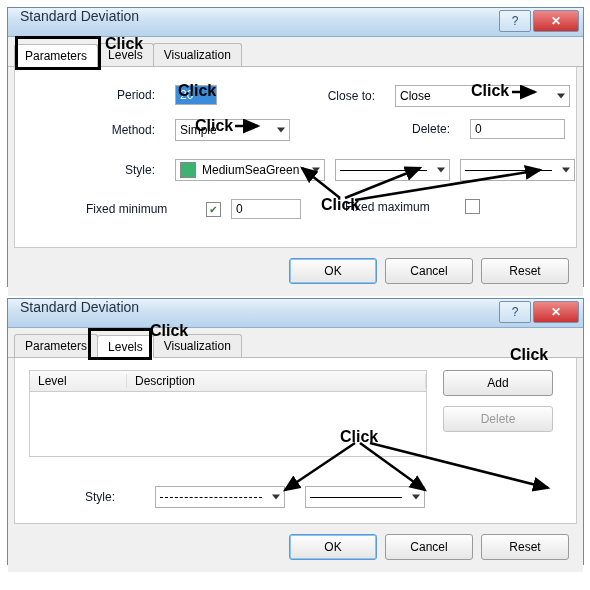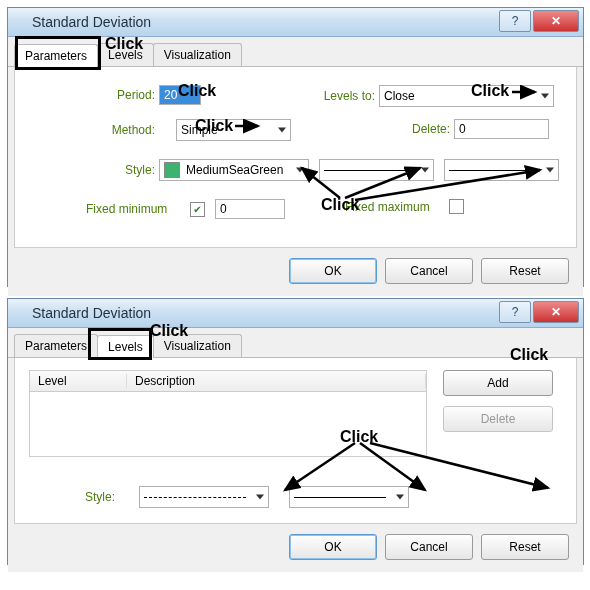--- a/index.html
+++ b/index.html
@@ -16,22 +16,21 @@
     position: absolute;
     border: 1px solid #6b8aa8;
     background: #f0f0f0;
     box-shadow: 0 0 0 1px #a4b7ce inset;
   }
   .titlebar {
     height: 28px;
     background: linear-gradient(#eaf3fb, #cfe2f3 40%, #b7d3ec);
     border-bottom: 1px solid #8faecc;
     display: flex;
-    align-items: center;
-    padding-left: 24px;
+    padding-left: 12px;
     position: relative;
   }
   .title-text {
     color: #234;
     font-size: 14px;
   }
   .title-btns {
     position: absolute;
     right: 4px;
     top: 2px;
@@ -76,21 +75,21 @@
     border:1px solid #ccc;
     border-top:none;
   }
   .panel.p1 { height: 180px; position:relative;}
   .panel.p2 { height: 165px; position:relative;}
   .row {
     position:absolute;
     display:flex;
     align-items:center;
   }
-  .lbl { text-align:right; padding-right:4px; color:#4d7c0f;}
+  .lbl { text-align:right; padding-right:20px; color:#0f172a;}
   .inp {
     border:1px solid #b0b0b0;
     height:20px;
     padding:0 4px;
     background:#fff;
     font-size:12px;
     box-sizing:border-box;
   }
   .sel {
     border:1px solid #b0b0b0;
@@ -180,28 +179,28 @@
       <div class="tab">Visualization</div>
     </div>
     <div class="panel p1">
 
       <div class="row" style="left:30px; top:18px;">
         <div class="lbl" style="width:110px;">Period:</div>
         <input class="inp" style="width: 42px; color: rgb(255, 255, 255); background: rgb(58, 141, 219);" value="20">
       </div>
 
       <div class="row" style="left:300px; top:18px;">
-        <div class="lbl" style="width:60px;">Levels to:</div>
+        <div class="lbl" style="width:60px;">Close to:</div>
         <div class="sel" style="width:175px;">
           <span>Close</span>
           <span class="tri"></span>
         </div>
       </div>
 
-      <div class="row" style="left:30px; top:52px;gap:17px;">
+      <div class="row" style="left:30px; top:52px;">
         <div class="lbl" style="width:110px;">Method:</div>
         <div class="sel" style="width:115px;">
           <span>Simple</span>
           <span class="tri"></span>
         </div>
       </div>
 
       <div class="row" style="left:380px; top:52px;">
         <div class="lbl" style="width:55px;">Delete:</div>
         <input class="inp" style="width: 95px;" value="0">

